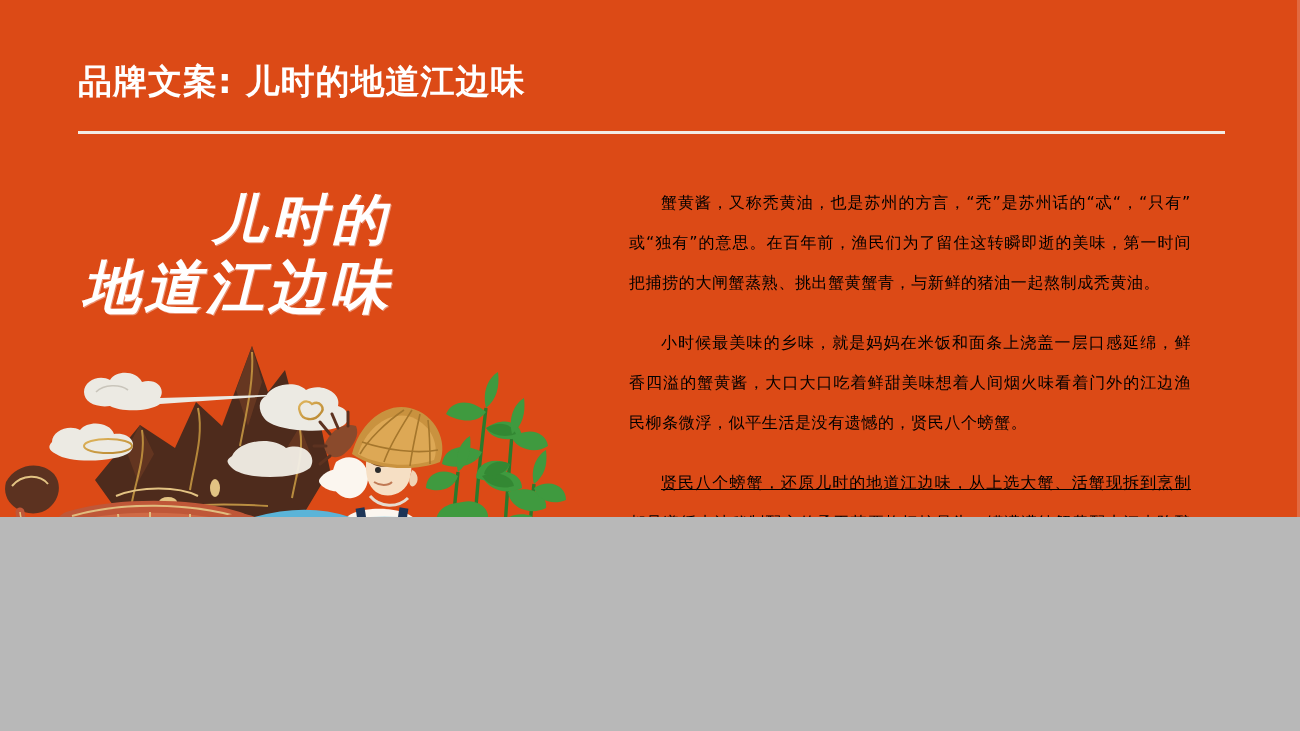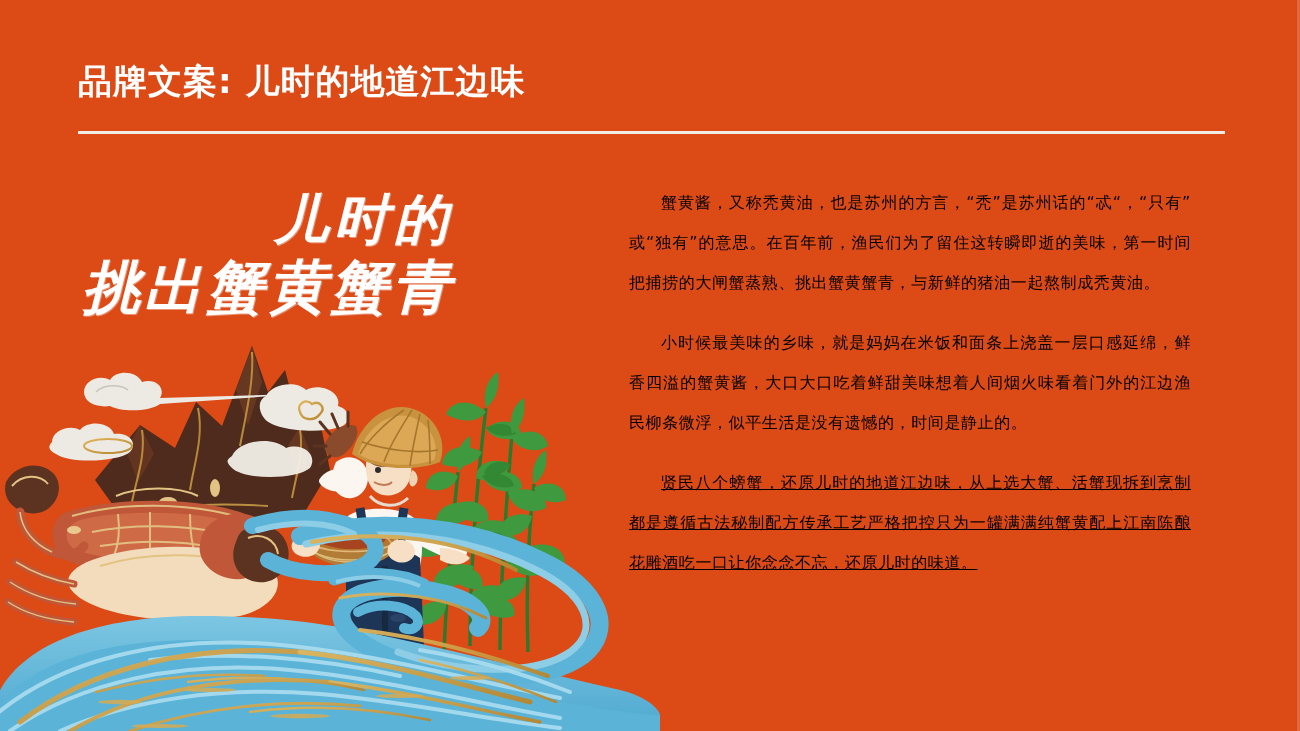--- a/index.html
+++ b/index.html
@@ -4,21 +4,21 @@
 <title>品牌文案: 儿时的地道江边味</title>
 <style>
   * { margin:0; padding:0; box-sizing:border-box; }
   html,body { background:#b8b8b8; }
   body {
     font-family:"Liberation Sans","DejaVu Sans",sans-serif;
     -webkit-font-smoothing:antialiased;
   }
   #slide {
     position:relative;
-    width:1300px; height:731px;
+    width:1300px; height:517px;
     background:#dc4a16;
     overflow:hidden;
   }
   
   #page-title {
     position:absolute; left:78px; top:59px;
     font-size:34px; font-weight:bold; letter-spacing:1px;
     color:#ffffff; white-space:nowrap;
     font-family:"DejaVu Sans","Liberation Sans",sans-serif;
   }
@@ -71,26 +71,26 @@
 <body>
 
 <div id="slide">
 
   <div id="page-title">品牌文案: 儿时的地道江边味</div>
 
   <div id="title-rule"></div>
 
   <div id="calligraphy">
     <span class="cl1">儿时的</span>
-    <span class="cl2">挑出蟹黄蟹青</span>
+    <span class="cl2">地道江边味</span>
   </div>
 
   <div id="copy">
     <p>蟹黄酱，又称秃黄油，也是苏州的方言，“秃”是苏州话的“忒“，“只有”或“独有”的意思。在百年前，渔民们为了留住这转瞬即逝的美味，第一时间把捕捞的大闸蟹蒸熟、挑出蟹黄蟹青，与新鲜的猪油一起熬制成秃黄油。</p>
-    <p>小时候最美味的乡味，就是妈妈在米饭和面条上浇盖一层口感延绵，鲜香四溢的蟹黄酱，大口大口吃着鲜甜美味想着人间烟火味看着门外的江边渔民柳条微浮，似平生活是没有遗憾的，时间是静止的。</p>
+    <p>小时候最美味的乡味，就是妈妈在米饭和面条上浇盖一层口感延绵，鲜香四溢的蟹黄酱，大口大口吃着鲜甜美味想着人间烟火味看着门外的江边渔民柳条微浮，似平生活是没有遗憾的，贤民八个螃蟹。</p>
     <p>贤民八个螃蟹，还原儿时的地道江边味，从上选大蟹、活蟹现拆到烹制都是遵循古法秘制配方传承工艺严格把控只为一罐满满纯蟹黄配上江南陈酿花雕酒吃一口让你念念不忘，还原儿时的味道。</p>
   </div>
 
   <div id="illustration">
     <svg viewBox="0 0 660 401" xmlns="http://www.w3.org/2000/svg">
       <defs>
         <clipPath id="frame">
             <rect x="0" y="0" width="660" height="401"></rect>
           </clipPath>
         <linearGradient id="gGold" x1="0" y1="0" x2="1" y2="1">

